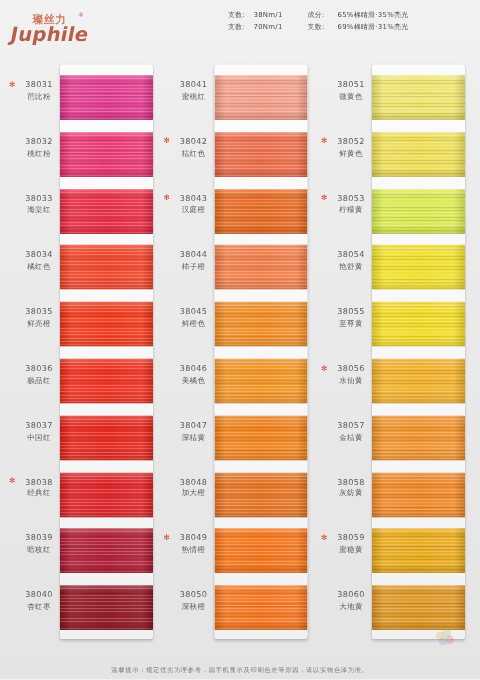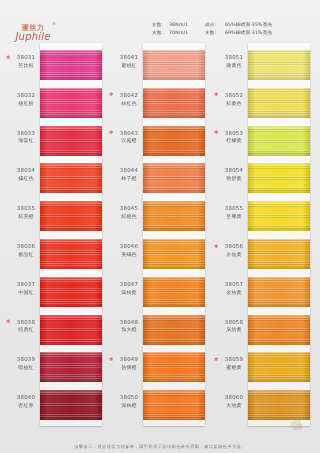--- a/index.html
+++ b/index.html
@@ -6,27 +6,27 @@
   body{
     width:320px;height:453px;
     background:
       linear-gradient(180deg,#f2f2f2 0%,#ededed 18%,#e9e9e9 55%,#e4e4e4 100%);
     font-family:"DejaVu Sans","Liberation Sans",sans-serif;
     overflow:hidden;position:relative;
   }
   .page{position:absolute;inset:0;}
 
   
-  .header{position:absolute;left:0;top:14px;width:320px;height:40px;}
+  .header{position:absolute;left:0;top:0;width:320px;height:40px;}
   .logo{position:absolute;left:8px;top:8px;width:50px;height:24px;
         display:flex;flex-direction:column;align-items:center;justify-content:center;
         line-height:1.05;}
   .logo-cn{font-size:7px;color:#c8603f;letter-spacing:.5px;font-weight:bold;
            transform:scaleY(1.05);white-space:nowrap;opacity:.85;}
-  .logo-en{font-size:10px;color:#b2452c;font-weight:normal;font-style:italic;
+  .logo-en{font-size:13px;color:#b2452c;font-weight:bold;font-style:italic;
            letter-spacing:.2px;white-space:nowrap;opacity:.85;}
   .logo-tm{position:absolute;right:2px;top:0px;font-size:4px;color:#c8603f;}
 
   .title{position:absolute;left:98px;top:9px;font-size:9.5px;color:#3a3a3a;
          letter-spacing:2.6px;white-space:nowrap;font-weight:bold;
          font-family:"DejaVu Sans","Liberation Sans",sans-serif;opacity:.88;}
 
   .spec{position:absolute;left:152px;top:7px;width:160px;}
   .spec-row{display:flex;align-items:baseline;white-space:nowrap;
             font-size:4.6px;color:#4a4a4a;line-height:8.4px;letter-spacing:.2px;}

